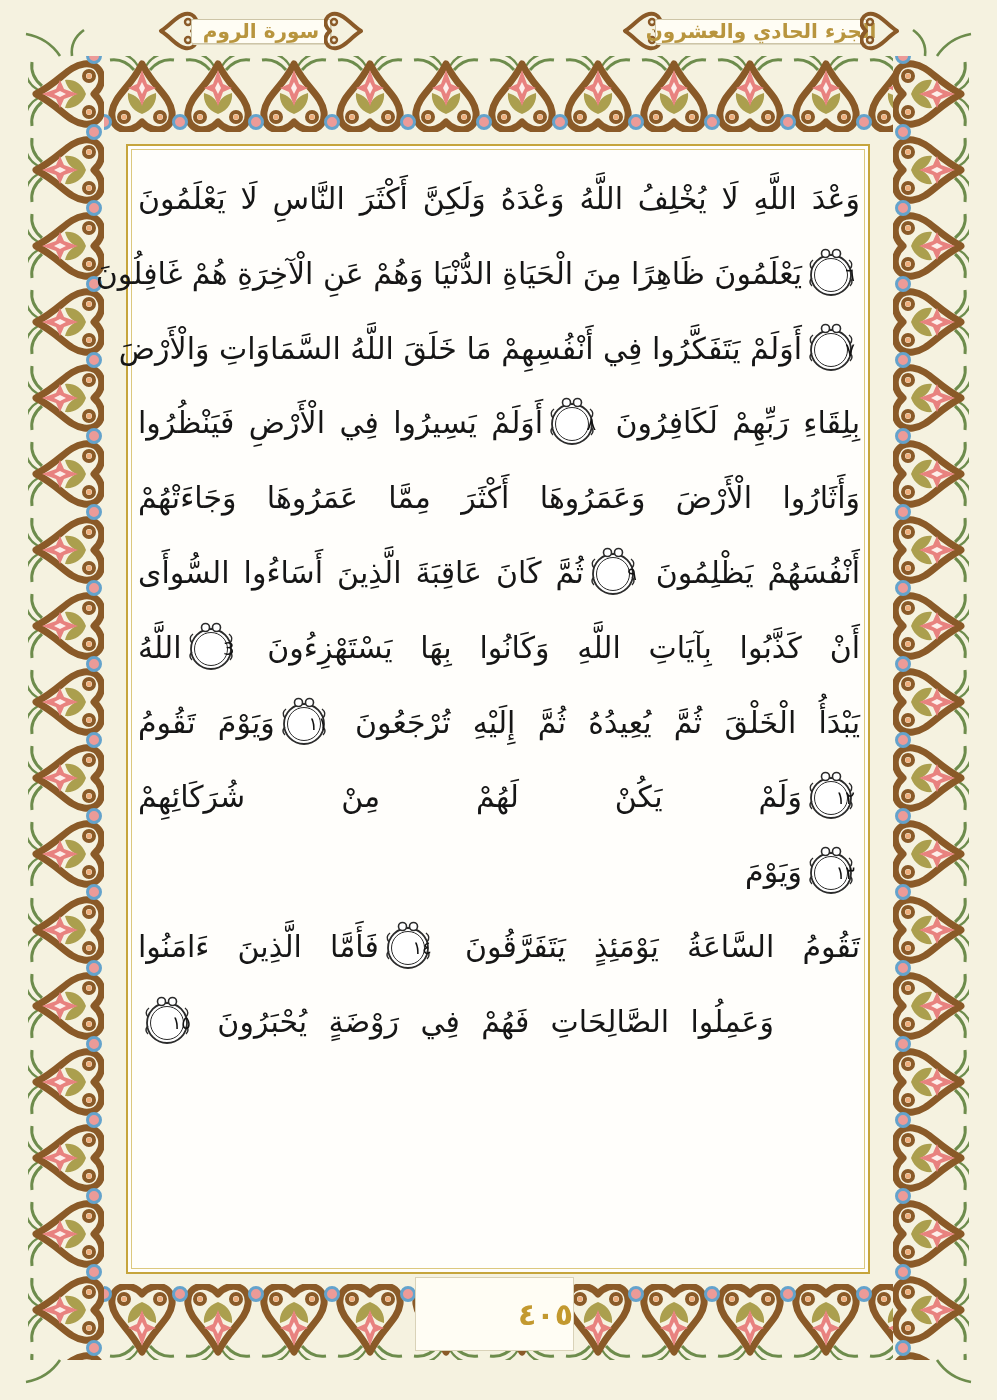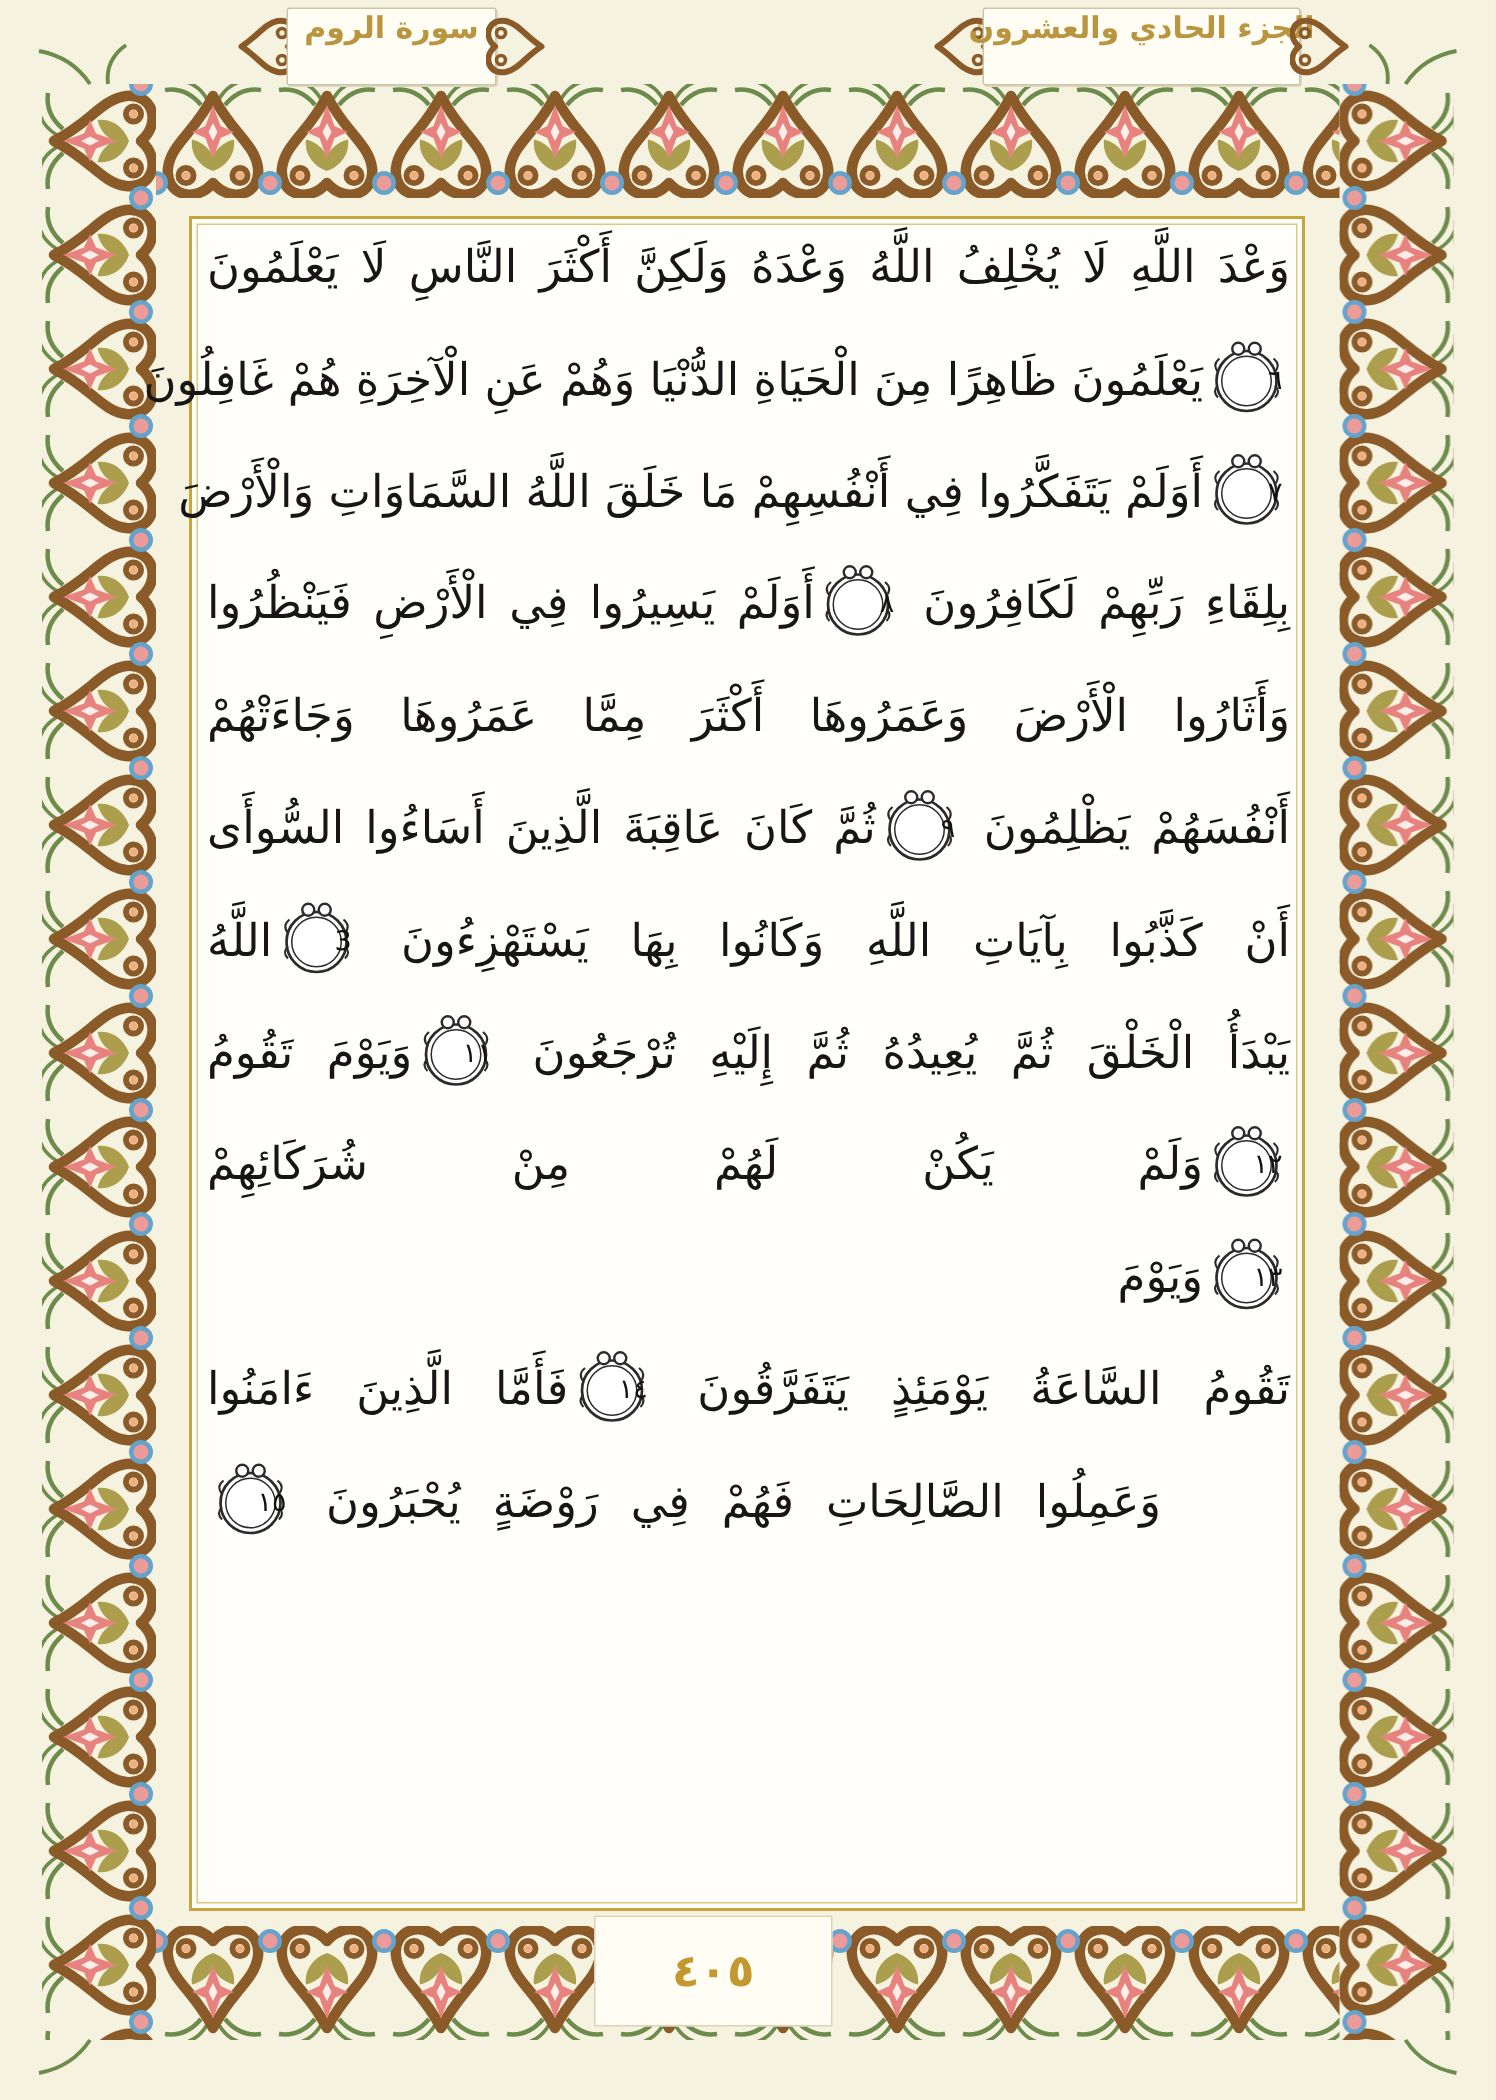--- a/index.html
+++ b/index.html
@@ -11,59 +11,59 @@
   .border-svg{position:absolute;left:0;top:0;width:997px;height:1400px;}
 
   
   .cartouche{position:absolute;top:10px;display:flex;align-items:center;height:42px;}
   .cartouche .bracket{width:40px;height:40px;flex:0 0 auto;}
   .cartouche .bracket.lft{margin-right:-7px;}
   .cartouche .bracket.rgt{margin-left:-7px;}
   .cartouche-box{
     background:#fffdf4;border:1px solid #cdc5a7;border-radius:2px;
     box-shadow:1px 1px 0 #ded8c0;
-    height:52px;display:flex;align-items:flex-start;justify-content:center;
+    height:25px;display:flex;align-items:flex-end;justify-content:center;
     padding:0 14px;box-sizing:border-box;
   }
   .cartouche-box span{
     color:#b8953e;font-weight:bold;font-size:20px;white-space:nowrap;
     font-family:"DejaVu Sans",sans-serif;
   }
   .cartouche.c-left{left:158px;}
   .cartouche.c-left .cartouche-box{width:140px;}
   .cartouche.c-right{left:622px;}
   .cartouche.c-right .cartouche-box{width:212px;}
 
   
   .text-frame{position:absolute;left:126px;top:144px;width:744px;height:1130px;
     background:#fffefb;border:2px solid #c6a53c;box-sizing:border-box;}
   .text-frame::after{
     content:"";position:absolute;left:3px;top:3px;right:3px;bottom:3px;
     border:1px solid #dcc87e;pointer-events:none;}
   .text-area{
-    position:absolute;left:138px;top:142px;width:722px;height:1122px;
+    position:absolute;left:138px;top:162px;width:722px;height:1122px;
     direction:rtl;color:#161616;
   }
   .line{
     height:74.8px;line-height:74.8px;font-size:30px;white-space:nowrap;
     text-align:justify;text-align-last:justify;
     font-family:"DejaVu Sans",sans-serif;
   }
   .line:last-child{padding-right:86px;}
   .aya{position:relative;display:inline-block;width:48px;height:52px;
     vertical-align:-15px;margin:0 5px;}
   .aya svg{position:absolute;left:0;top:0;width:48px;height:52px;}
   .ayanum{position:absolute;left:0;right:0;top:13px;height:30px;line-height:30px;
     text-align:center;font-size:18px;color:#111;}
 
   
   .page-number-box{
-    position:absolute;left:396px;top:1277px;width:157px;height:72px;
+    position:absolute;left:415px;top:1277px;width:157px;height:72px;
     background:#fffdf4;border:1px solid #d9d2b8;
-    display:flex;align-items:center;justify-content:center;
+    display:flex;align-items:center;justify-content:flex-end;
   }
   .page-number-box span{color:#c3992f;font-size:30px;font-weight:bold;letter-spacing:6px;}
 </style>
 </head>
 <body>
 
 <div class="page">
 
   <svg class="border-svg" viewBox="0 0 997 1400" xmlns="http://www.w3.org/2000/svg">
     <defs>

